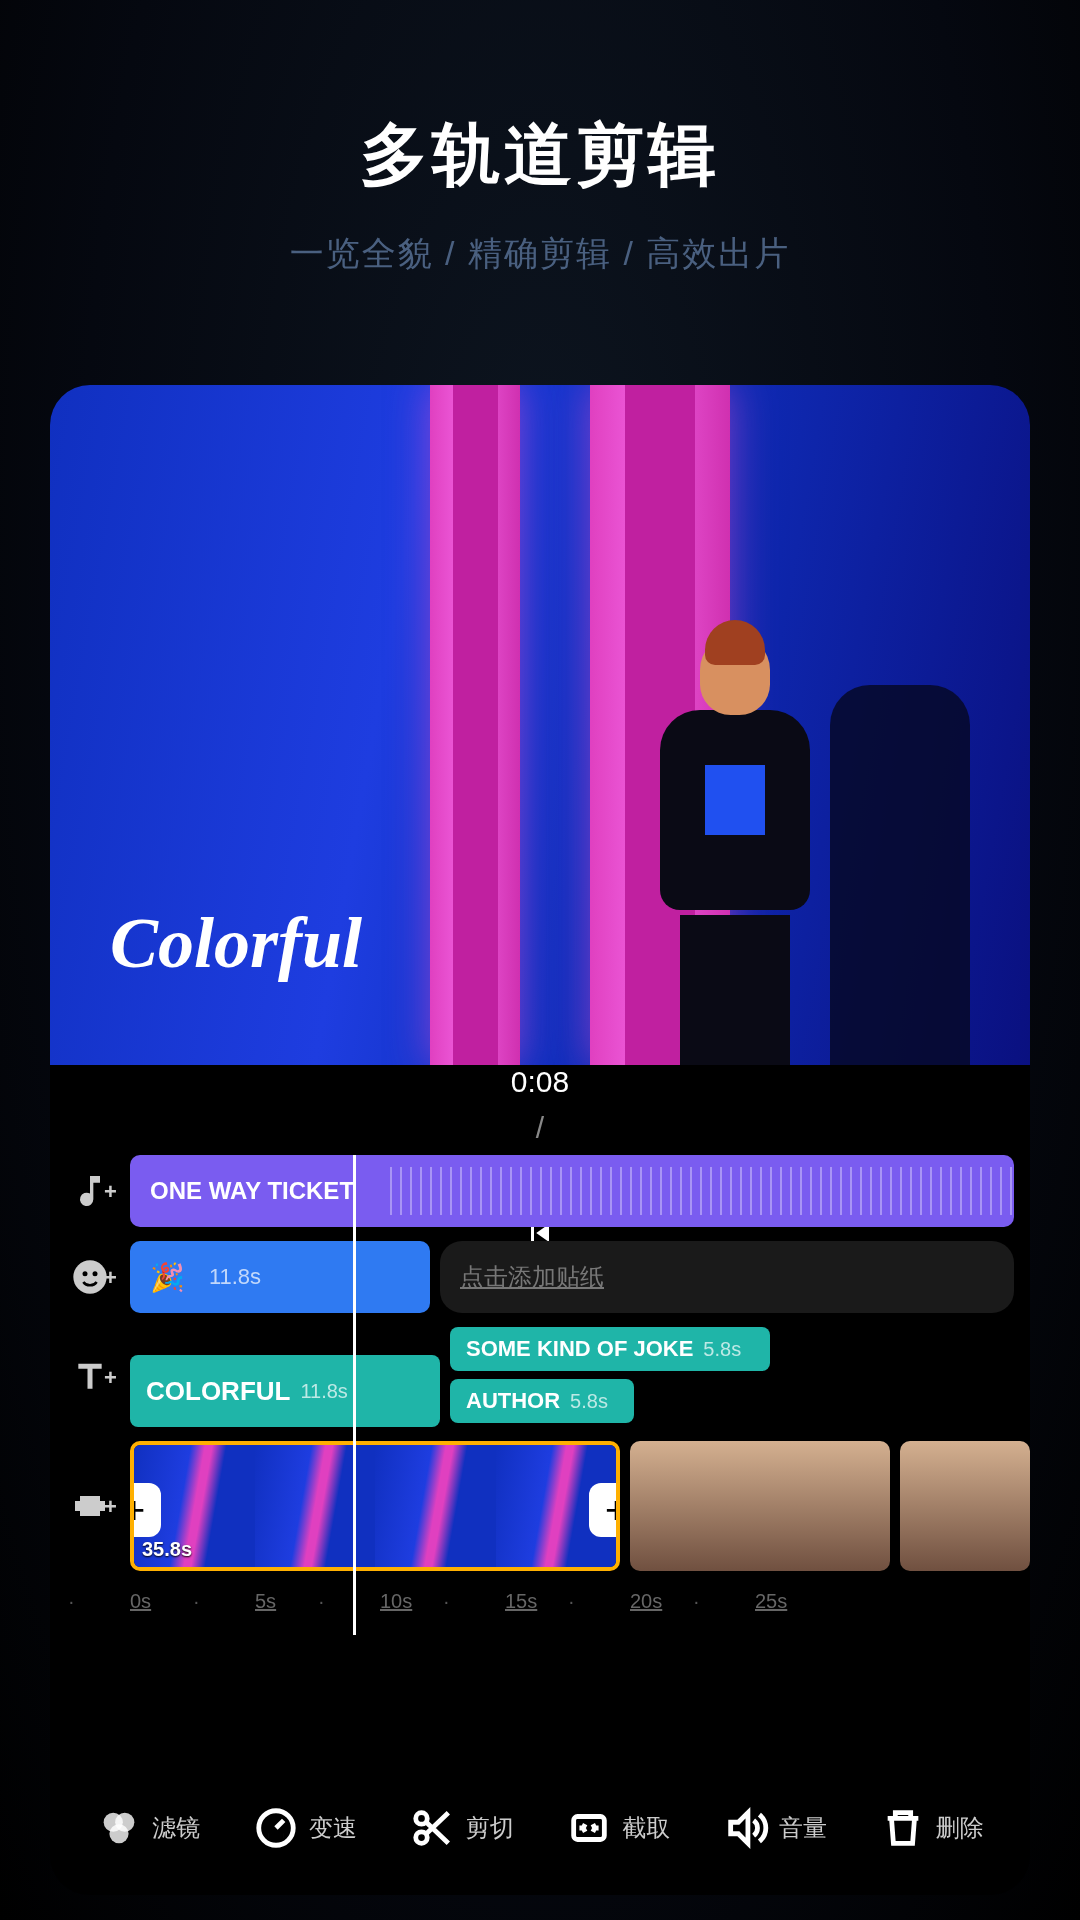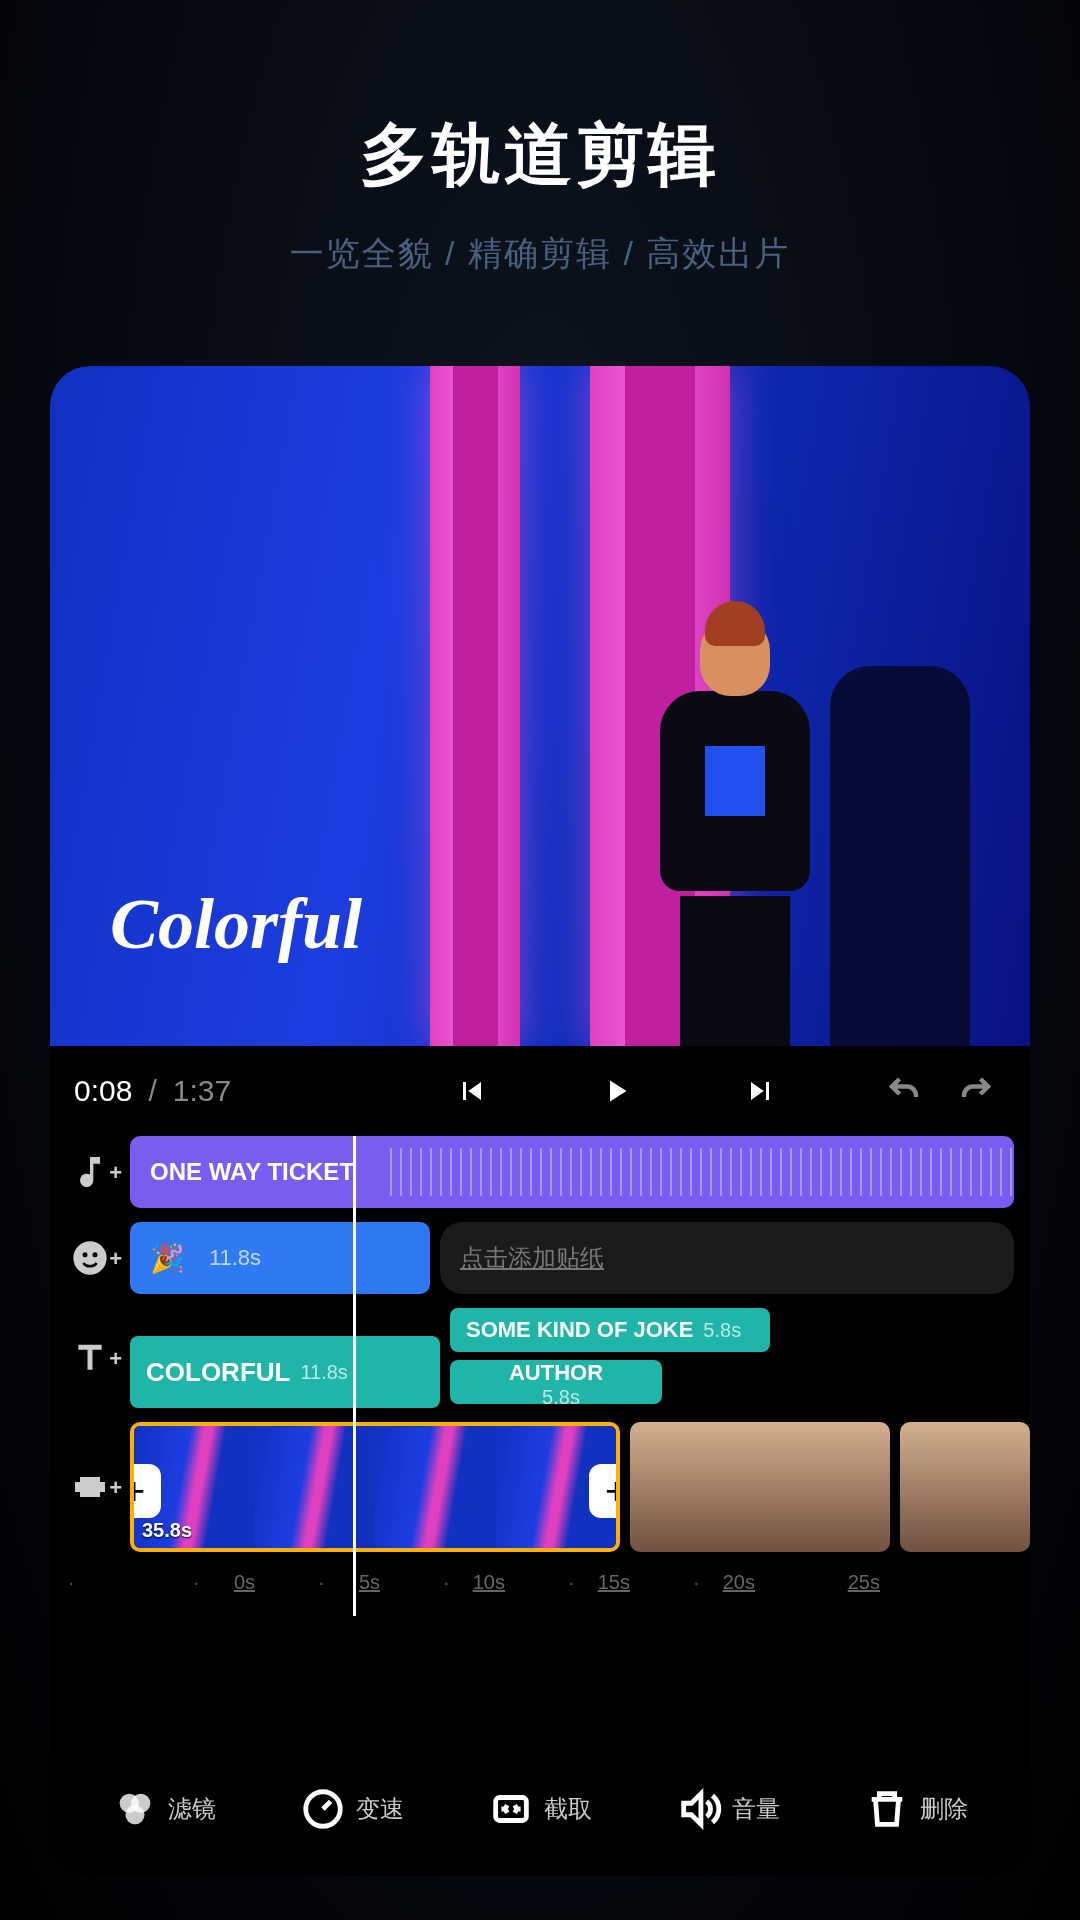--- a/index.html
+++ b/index.html
@@ -21,27 +21,26 @@
 .app-subtitle {
   text-align: center;
   color: #4a6080;
   font-size: 34px;
   margin-top: 30px;
   letter-spacing: 2px;
 }
 .phone-frame {
   position: absolute;
   left: 50px;
-  top: 366px;
+  top: 385px;
   width: 980px;
   height: 1510px;
   background: #000;
   border-radius: 40px;
   overflow: hidden;
-  text-align: right;
 }
 .preview {
   width: 100%;
   height: 680px;
   background: linear-gradient(100deg, #1030c0 0%, #1e3de0 35%, #1030c0 55%, #0a1080 100%);
   position: relative;
   overflow: hidden;
 }
 .pillar {
   position: absolute;
@@ -114,20 +113,21 @@
   font-family: cursive;
   font-style: italic;
   font-weight: 600;
 }
 .transport {
   display: flex;
   align-items: center;
   height: 90px;
   padding: 0 24px;
   gap: 12px;
+  flex-direction: column;
 }
 .time-current { color: #fff; font-size: 30px; }
 .time-sep { color: #888; font-size: 30px; margin: 0 4px; }
 .time-total { color: #888; font-size: 30px; }
 .transport-spacer { flex: 1; }
 .tbtn { width: 60px; height: 60px; display: flex; align-items: center; justify-content: center; cursor: pointer; }
 .tbtn svg { width: 36px; height: 36px; fill: #fff; }
 .tbtn.undo svg, .tbtn.redo svg { fill: none; stroke: #888; stroke-width: 3; }
 .tracks {
   padding-left: 0;
@@ -219,21 +219,21 @@
   display: flex;
   align-items: center;
   padding: 0 16px;
   font-size: 22px;
   font-weight: 700;
   color: #fff;
 }
 .text-clip .dur { color: rgba(255,255,255,0.7); font-weight: 400; margin-left: 10px; font-size: 20px; }
 .text-clip.main { left: 0; top: 28px; height: 72px; width: 310px; font-size: 26px; }
 .text-clip.sub1 { left: 320px; top: 0; width: 320px; }
-.text-clip.sub2 { left: 320px; top: 52px; width: 212px; flex-direction: column; }
+.text-clip.sub2 { left: 320px; top: 52px; width: 184px; }
 .video-track {
   height: 130px;
   margin-bottom: 10px;
 }
 .video-clips {
   flex: 1;
   display: flex;
   gap: 10px;
   position: relative;
   height: 130px;
@@ -496,20 +496,28 @@
     </div>
     <div class="tool-item">
       <svg viewBox="0 0 24 24">
           <circle cx="12" cy="12" r="9"></circle>
           <path d="M12 12l4-4M8 16h.01M16 16h.01"></path>
         </svg>
       <span class="tool-label">变速</span>
     </div>
     <div class="tool-item">
       <svg viewBox="0 0 24 24">
+          <circle cx="6" cy="7" r="3"></circle>
+          <circle cx="6" cy="17" r="3"></circle>
+          <path d="M8.5 9L20 20M8.5 15L20 4"></path>
+        </svg>
+      <span class="tool-label">剪切</span>
+    </div>
+    <div class="tool-item">
+      <svg viewBox="0 0 24 24">
           <rect x="4" y="6" width="16" height="12" rx="2"></rect>
           <path d="M9 12l-2 0m10 0l-2 0M10 10l-1 2 1 2M14 10l1 2-1 2"></path>
         </svg>
       <span class="tool-label">截取</span>
     </div>
     <div class="tool-item">
       <svg viewBox="0 0 24 24">
           <path d="M4 9v6h4l5 5V4L8 9H4z"></path>
           <path d="M16 8a5 5 0 010 8M19 5a9 9 0 010 14"></path>
         </svg>

